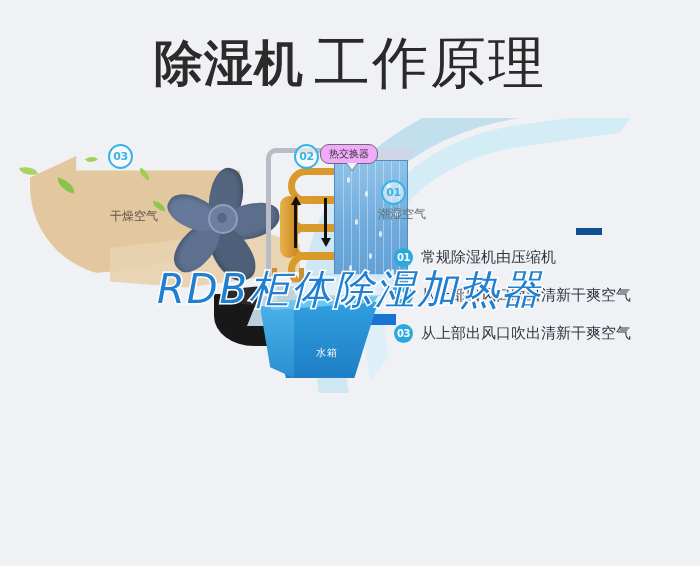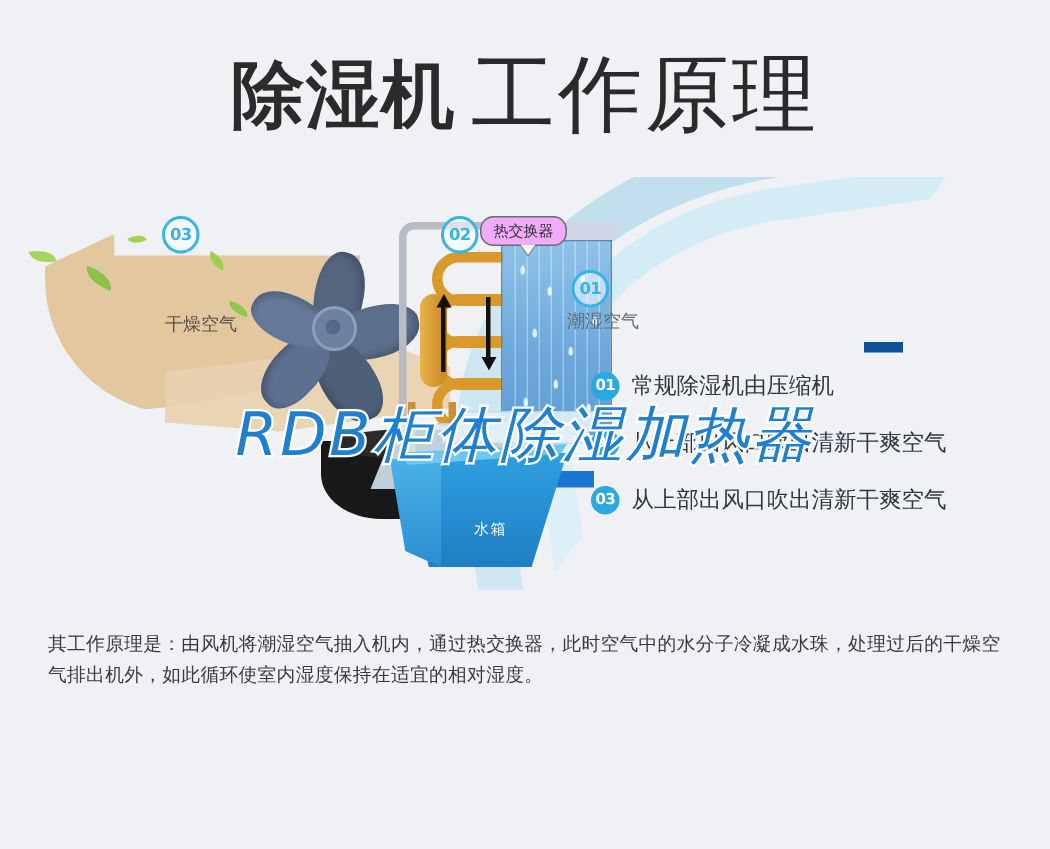--- a/index.html
+++ b/index.html
@@ -559,16 +559,15 @@
         <span class="num">03</span>
         <span class="txt">从上部出风口吹出清新干爽空气</span>
       </div>
     </div>
 
   </div>
 
   <div class="watermark">RDB柜体除湿加热器</div>
 
   <div class="copy">
-    <p>其工作原理是：由风机将潮湿空气抽入机内，通过热交换器，此时空气中的水分子冷凝成水珠，处理过后的干燥空气排出机外，如此循环使室内湿度保持在适宜的相对湿度。</p>
   </div>
 
 </div>
 
 </body></html>

